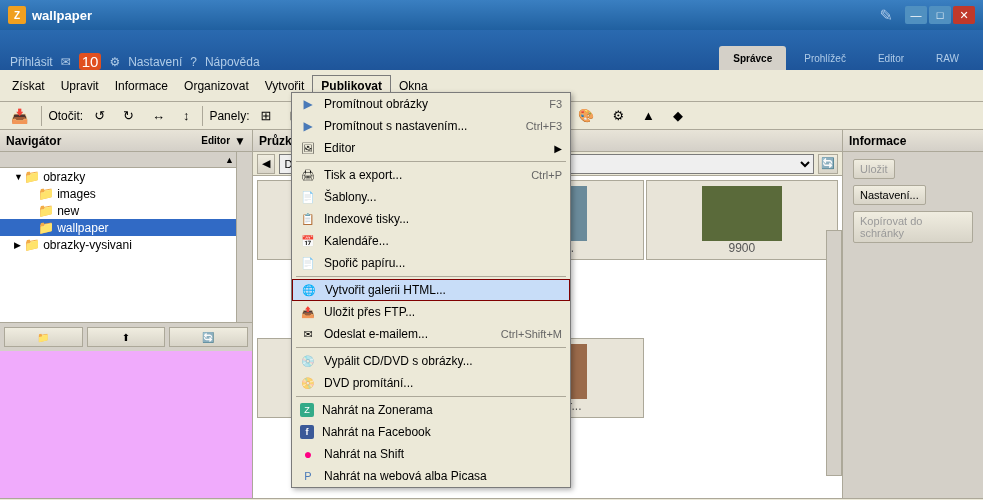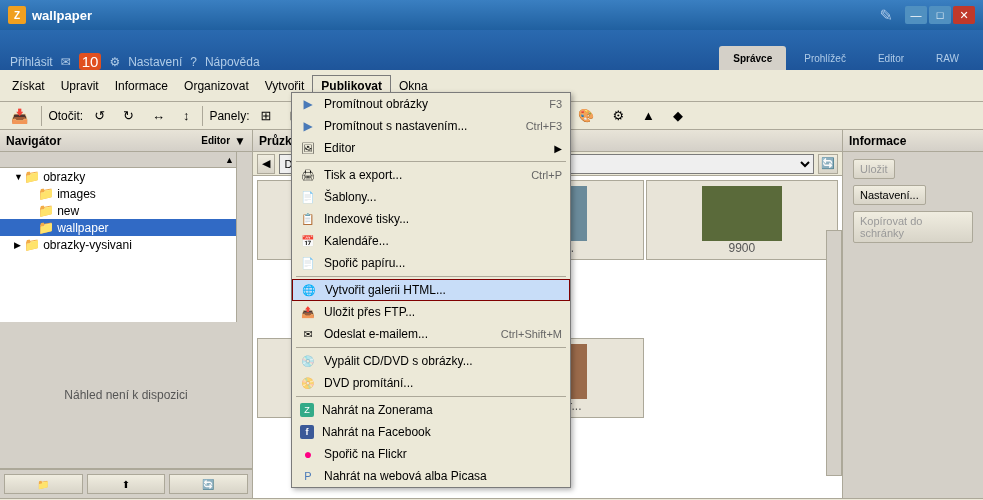--- a/index.html
+++ b/index.html
@@ -339,21 +339,21 @@
     <div class="dd-item">
       <div class="dd-icon" style="font-size:11px;background:#3a8;color:white;border-radius:2px;width:14px;height:14px;display:flex;align-items:center;justify-content:center;font-size:9px;">Z</div>
       <span>Nahrát na Zonerama</span>
     </div>
     <div class="dd-item">
       <div class="dd-icon" style="background:#3b5998;color:white;border-radius:2px;width:14px;height:14px;display:flex;align-items:center;justify-content:center;font-size:9px;font-weight:bold;">f</div>
       <span>Nahrát na Facebook</span>
     </div>
     <div class="dd-item">
       <div class="dd-icon" style="font-size:14px;color:#ff0084;">●</div>
-      <span>Spořič na Flickr</span>
+      <span>Nahrát na Shift</span>
     </div>
     <div class="dd-item">
       <div class="dd-icon" style="font-size:11px;color:#4a7ab8;">P</div>
       <span>Nahrát na webová alba Picasa</span>
     </div>
   </div>
 </div>
 
 <div class="toolbar">
   <button class="toolbar-btn">
@@ -426,23 +426,20 @@
           <div class="tree-item tree-indent">
             <span class="tree-arrow">▶</span>
             <span class="folder-icon">📁</span>
             <span>obrazky-vysivani</span>
           </div>
         </div>
       </div>
       <div class="scrollbar-v"></div>
     </div>
 
-    <div class="preview-area">
-      <span>Náhled není k dispozici</span>
-    </div>
 
     <div style="display:flex;gap:4px;padding:4px;background:#d4d0c8;border-top:1px solid #aca899;">
       <button style="flex:1;height:20px;font-size:10px;background:linear-gradient(to bottom,#f0ede0,#d8d4c8);border:1px solid #aca899;cursor:pointer;">📁</button>
       <button style="flex:1;height:20px;font-size:10px;background:linear-gradient(to bottom,#f0ede0,#d8d4c8);border:1px solid #aca899;cursor:pointer;">⬆</button>
       <button style="flex:1;height:20px;font-size:10px;background:linear-gradient(to bottom,#f0ede0,#d8d4c8);border:1px solid #aca899;cursor:pointer;">🔄</button>
     </div>
   </div>
 
   <div class="middle-panel">
     <div class="panel-header">

